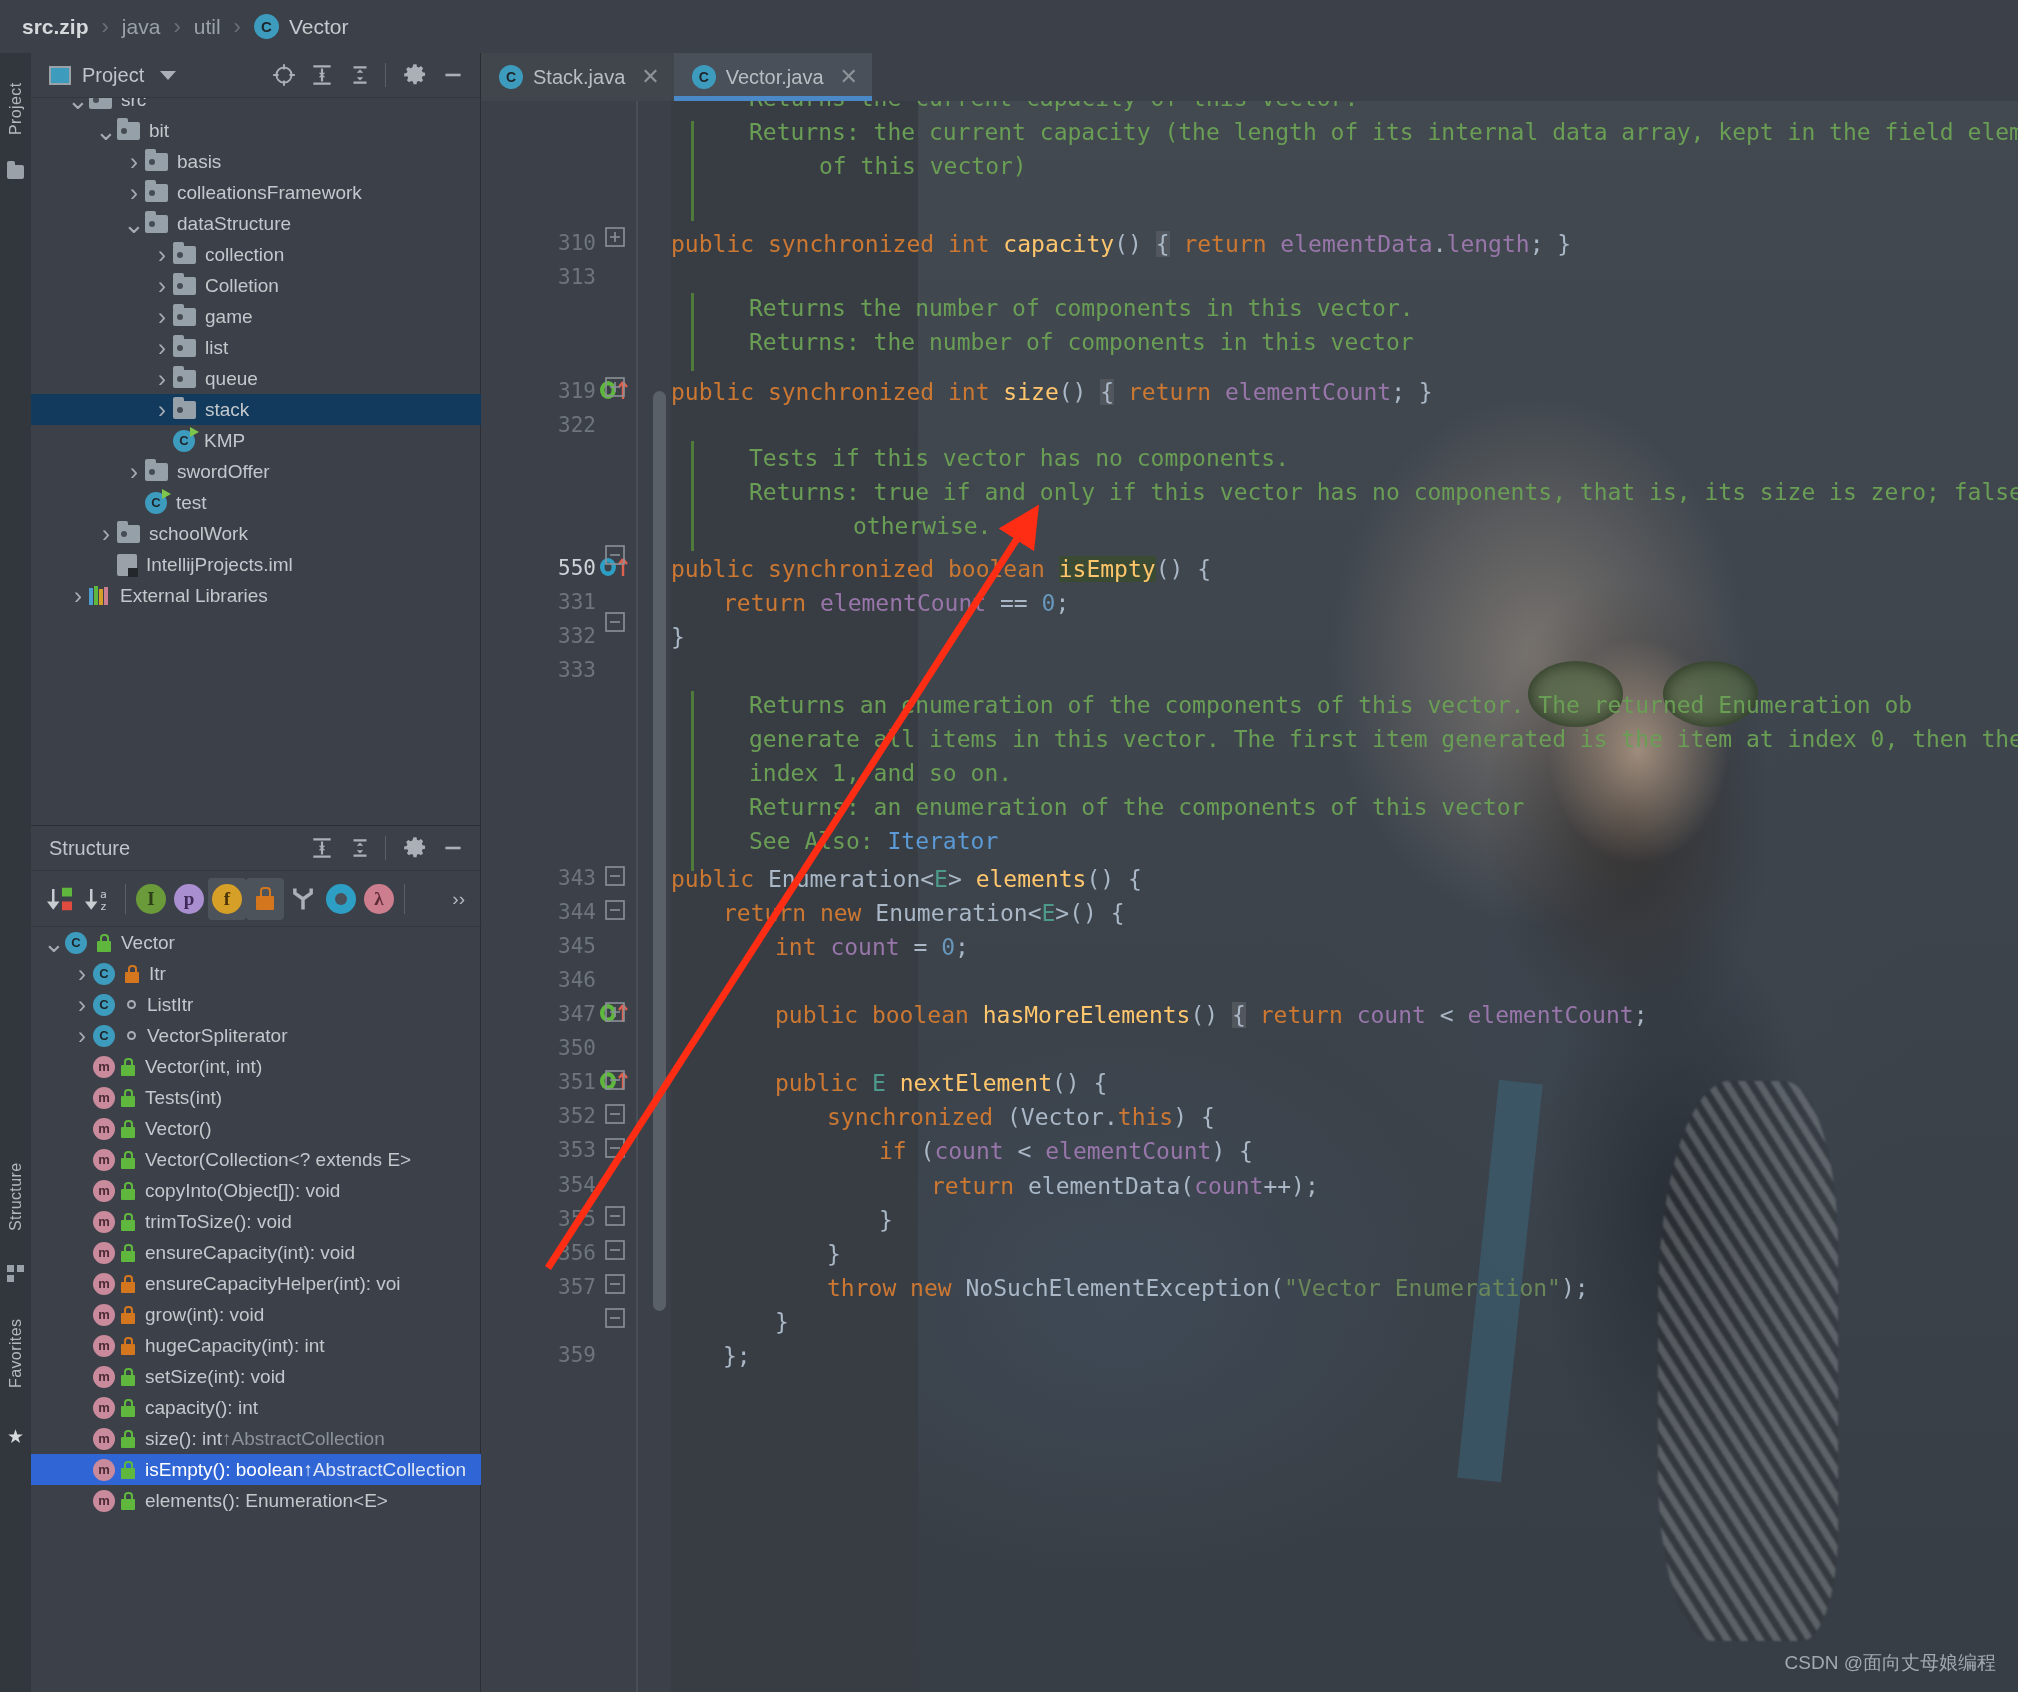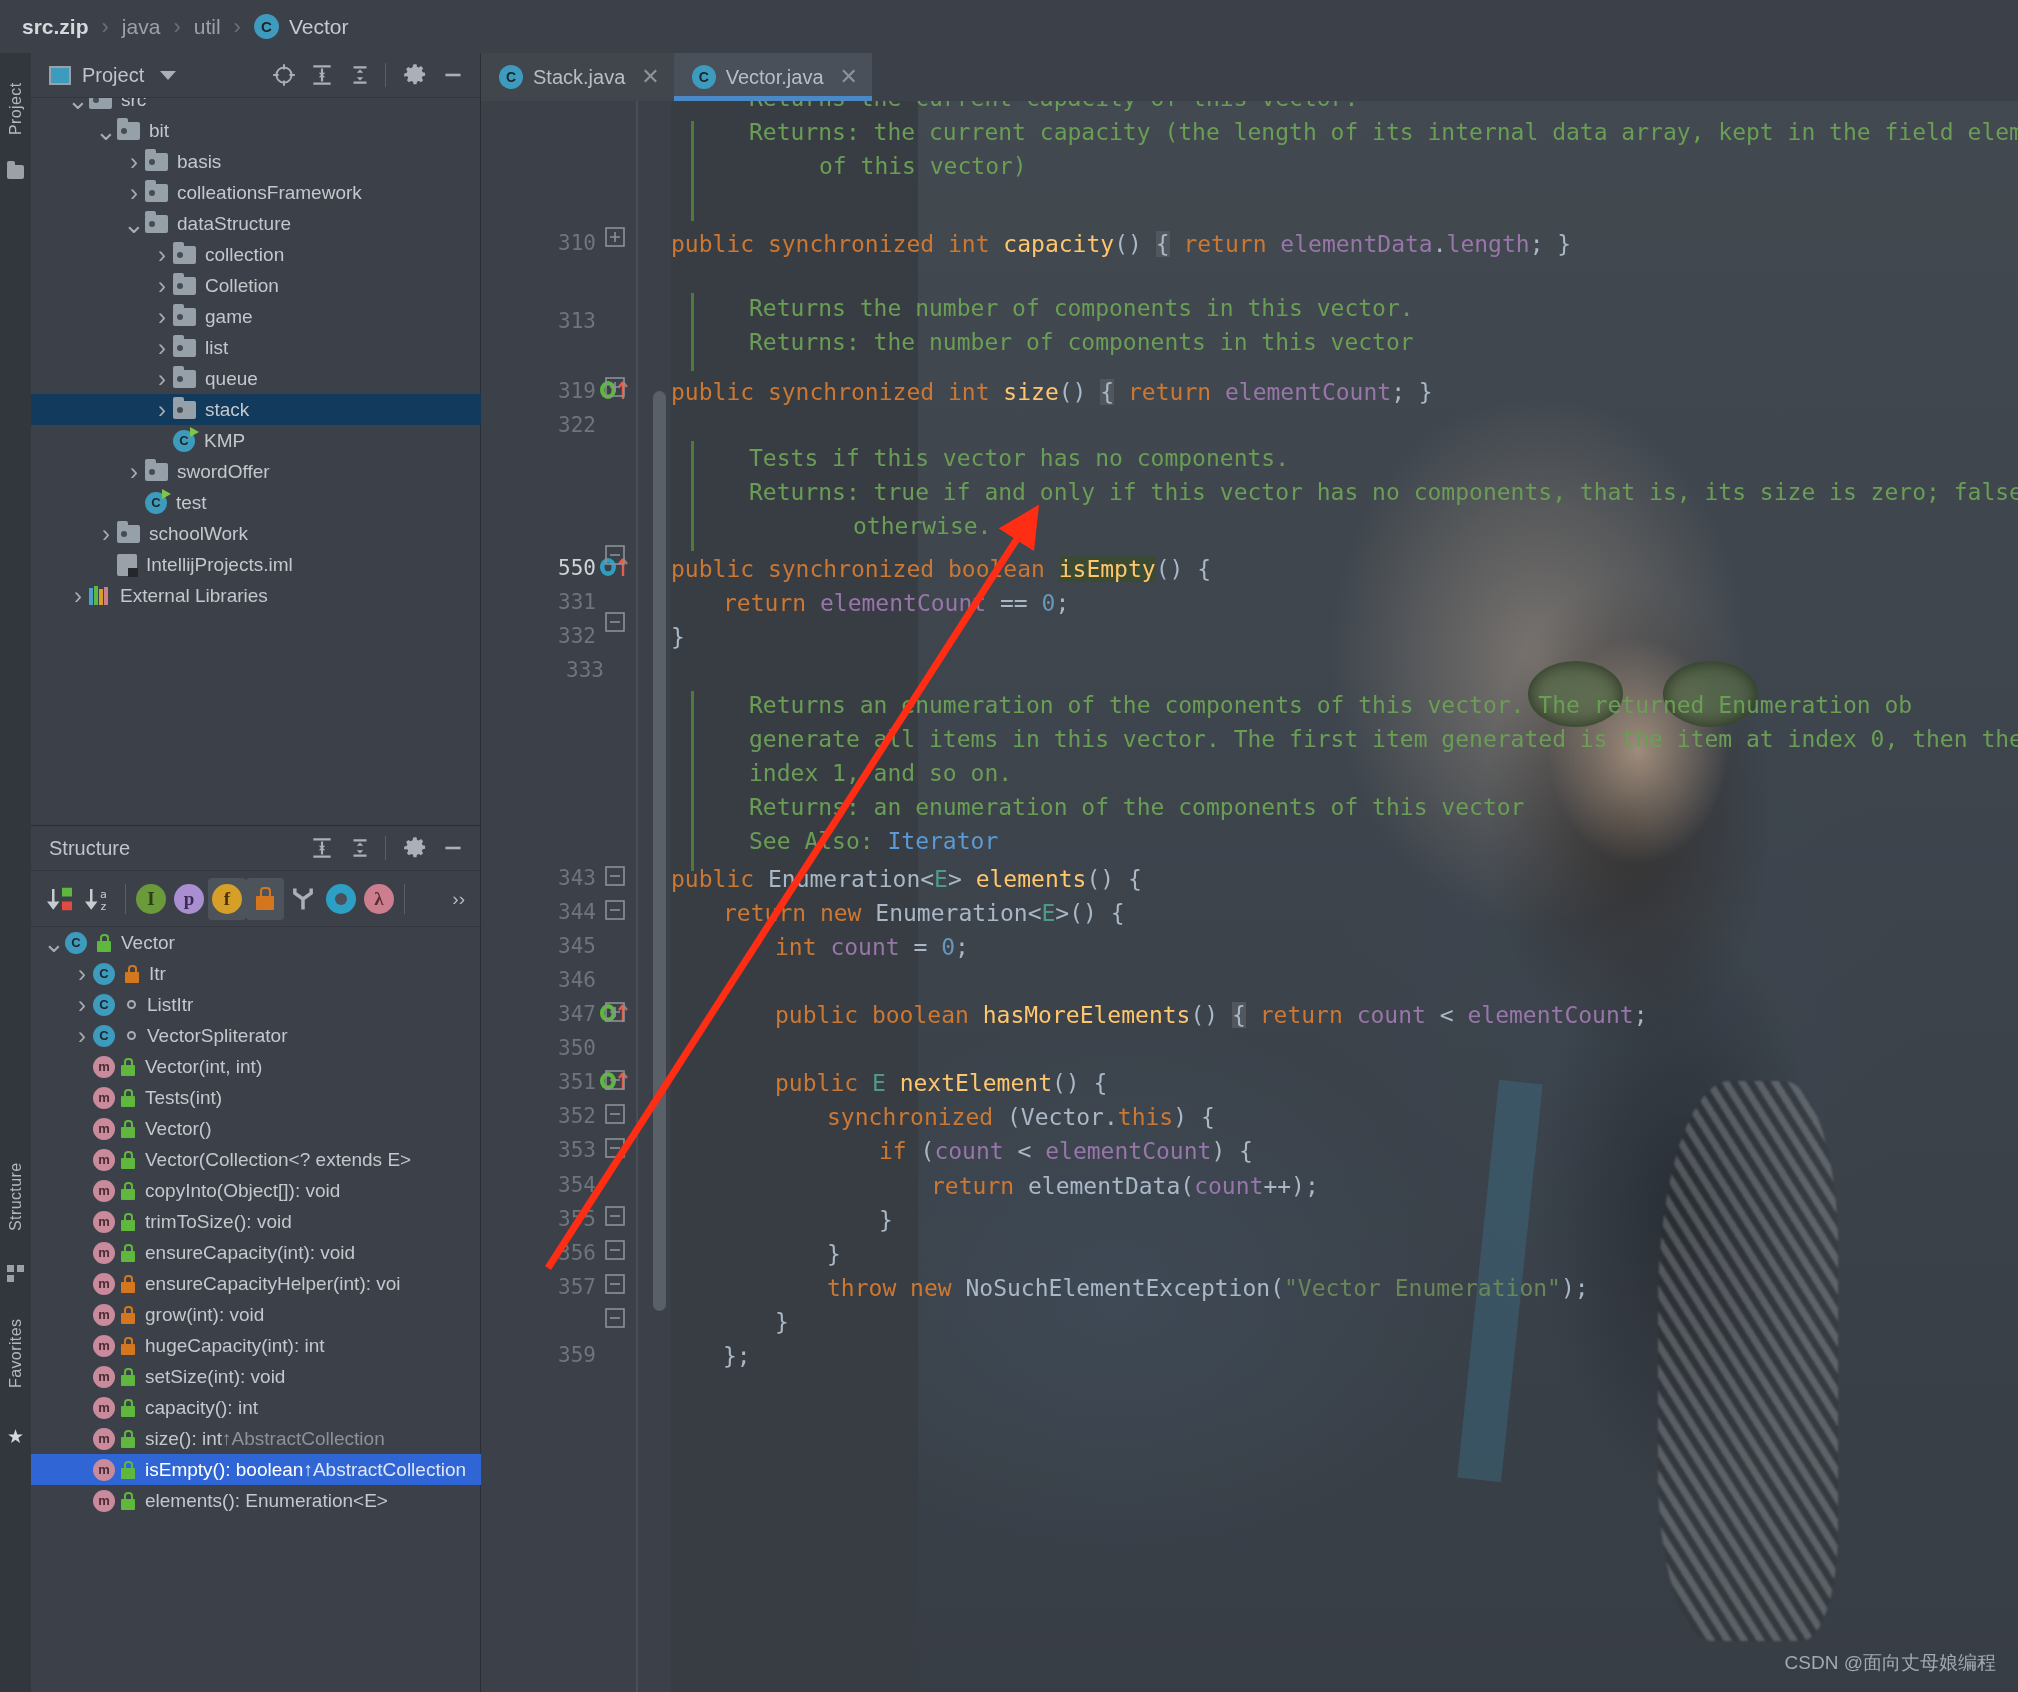--- a/index.html
+++ b/index.html
@@ -729,27 +729,27 @@
           <div class="strap"></div>
       </div>
 
       <div class="gutter">
         <div class="gutter-rail"></div>
         <div class="vscroll"></div>
       </div>
 
       <div id="line-numbers">
           <div class="ln" style="top: 130px; left: 45px;">310</div>
-          <div class="ln" style="top: 164px; left: 45px; margin-top: 44px;">313</div>
+          <div class="ln" style="top: 164px; left: 45px;">313</div>
           <div class="ln" style="top: 278px; left: 45px;">319</div>
           <div class="ln" style="top: 312px; left: 45px;">322</div>
           <div class="ln cur" style="top: 455px; left: 45px;">550</div>
           <div class="ln" style="top: 489px; left: 45px;">331</div>
           <div class="ln" style="top: 523px; left: 45px;">332</div>
-          <div class="ln" style="top: 557px; left: 53px;">333</div>
+          <div class="ln" style="top: 557px; left: 45px;">333</div>
           <div class="ln" style="top: 765px; left: 45px;">343</div>
           <div class="ln" style="top: 799px; left: 45px;">344</div>
           <div class="ln" style="top: 833px; left: 45px;">345</div>
           <div class="ln" style="top: 867px; left: 45px;">346</div>
           <div class="ln" style="top: 901px; left: 45px;">347</div>
           <div class="ln" style="top: 935px; left: 45px;">350</div>
           <div class="ln" style="top: 969px; left: 45px;">351</div>
           <div class="ln" style="top: 1003px; left: 45px;">352</div>
           <div class="ln" style="top: 1037px; left: 45px;">353</div>
           <div class="ln" style="top: 1072px; left: 45px;">354</div>

